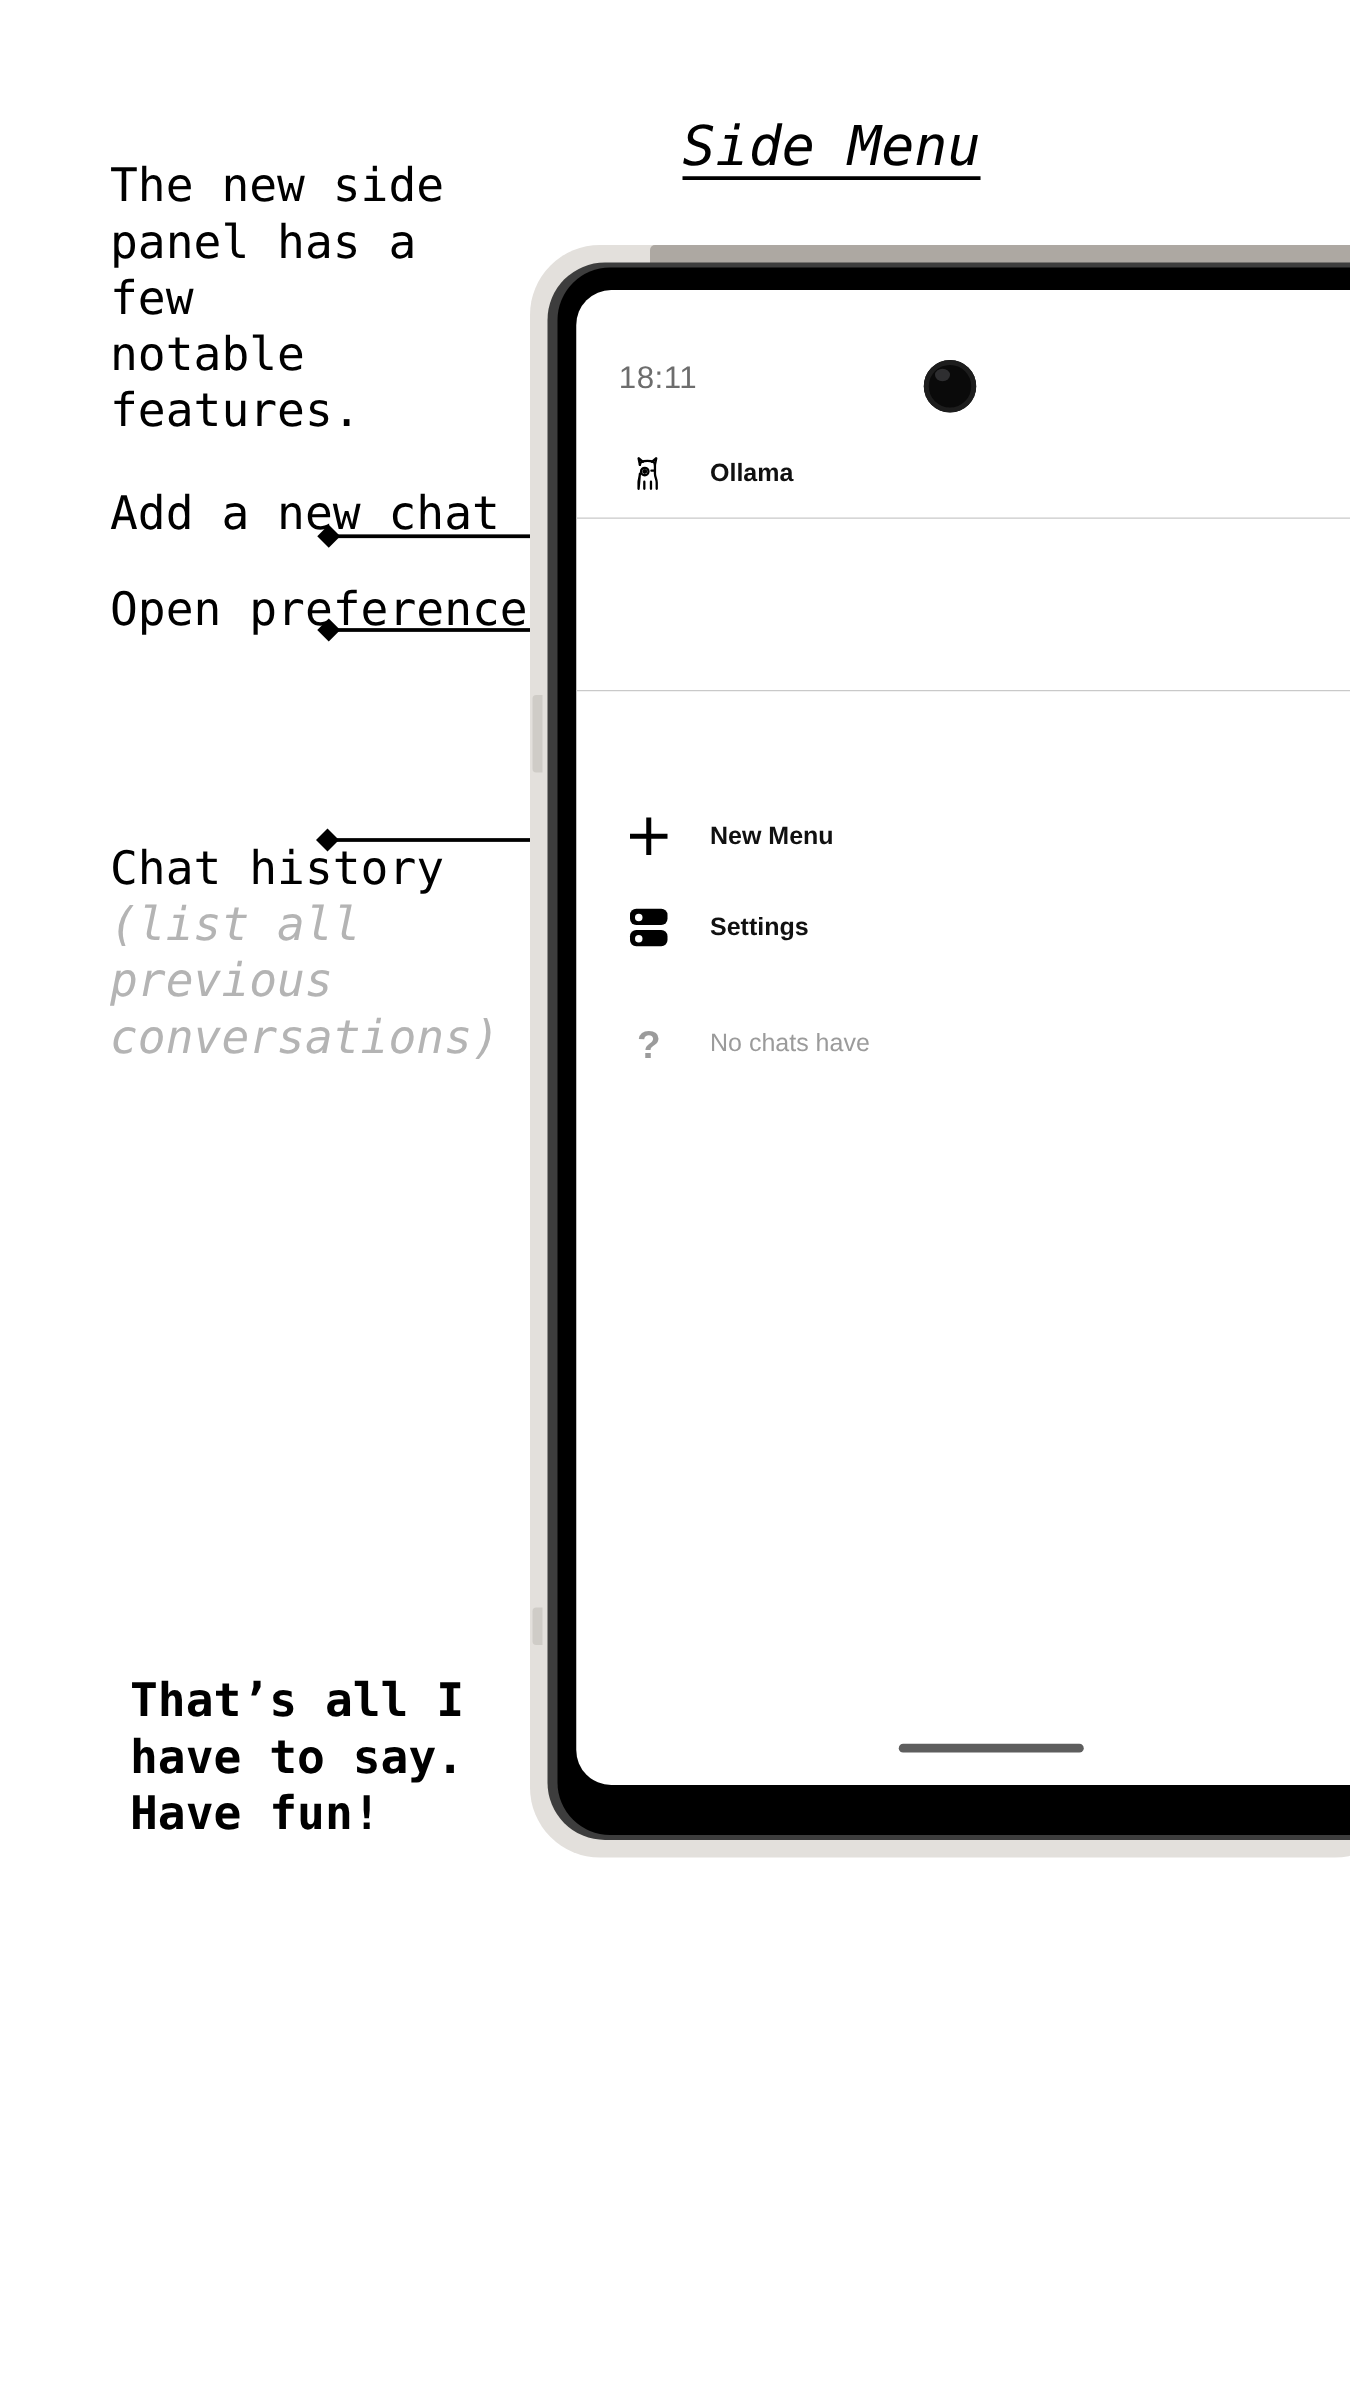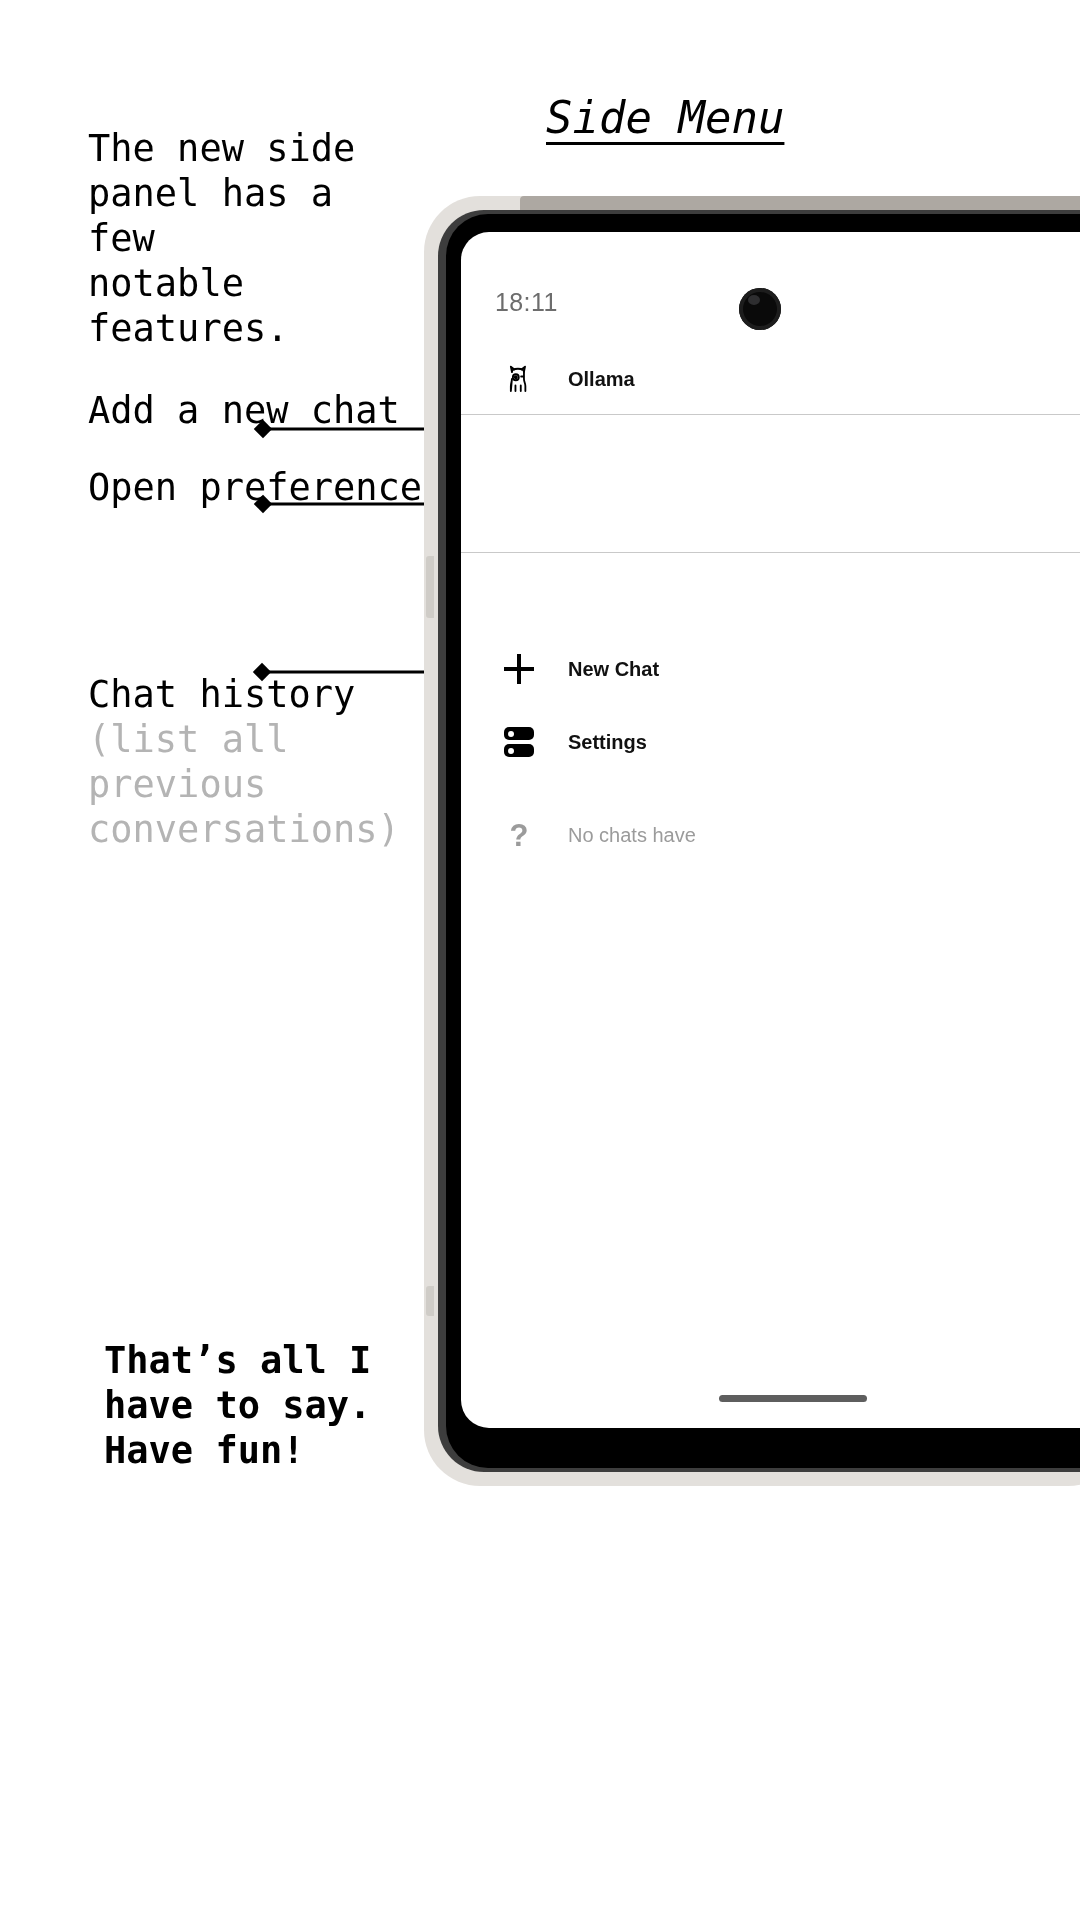--- a/index.html
+++ b/index.html
@@ -20,20 +20,21 @@
     position: absolute;
     font-family: "DejaVu Sans Mono", monospace;
     font-size: 37px;
     line-height: 45px;
     color: #000000;
     white-space: pre-wrap;
     letter-spacing: 0px;
   }
   .anno.muted {
     color: #b4b4b4;
+    font-style: italic;
   }
 
   #anno-intro   { left: 88px; top: 88px;  width: 330px; margin-top: 38px; }
   #anno-newchat { left: 88px; top: 388px; width: 420px; }
   #anno-prefs   { left: 88px; top: 465px; width: 430px; }
   #anno-history { left: 88px; top: 672px; width: 340px; }
   #anno-history-sub { left: 88px; top: 717px; width: 330px; }
   #anno-outro   { left: 104px; top: 1338px; width: 330px; font-weight: bold; }
 
   
@@ -387,21 +388,21 @@
       </div>
       <div class="lbl">Ollama</div>
     </div>
 
     <div class="divider" id="divider-1"></div>
 
     <div class="menu-row" id="row-newchat">
       <div class="ic">
         <div class="plus-icon"></div>
       </div>
-      <div class="lbl">New Chat</div>
+      <div class="lbl">New Menu</div>
     </div>
 
     <div class="menu-row" id="row-settings">
       <div class="ic">
         <div class="settings-icon">
           <div class="bar"></div>
           <div class="bar"></div>
         </div>
       </div>
       <div class="lbl">Settings</div>

